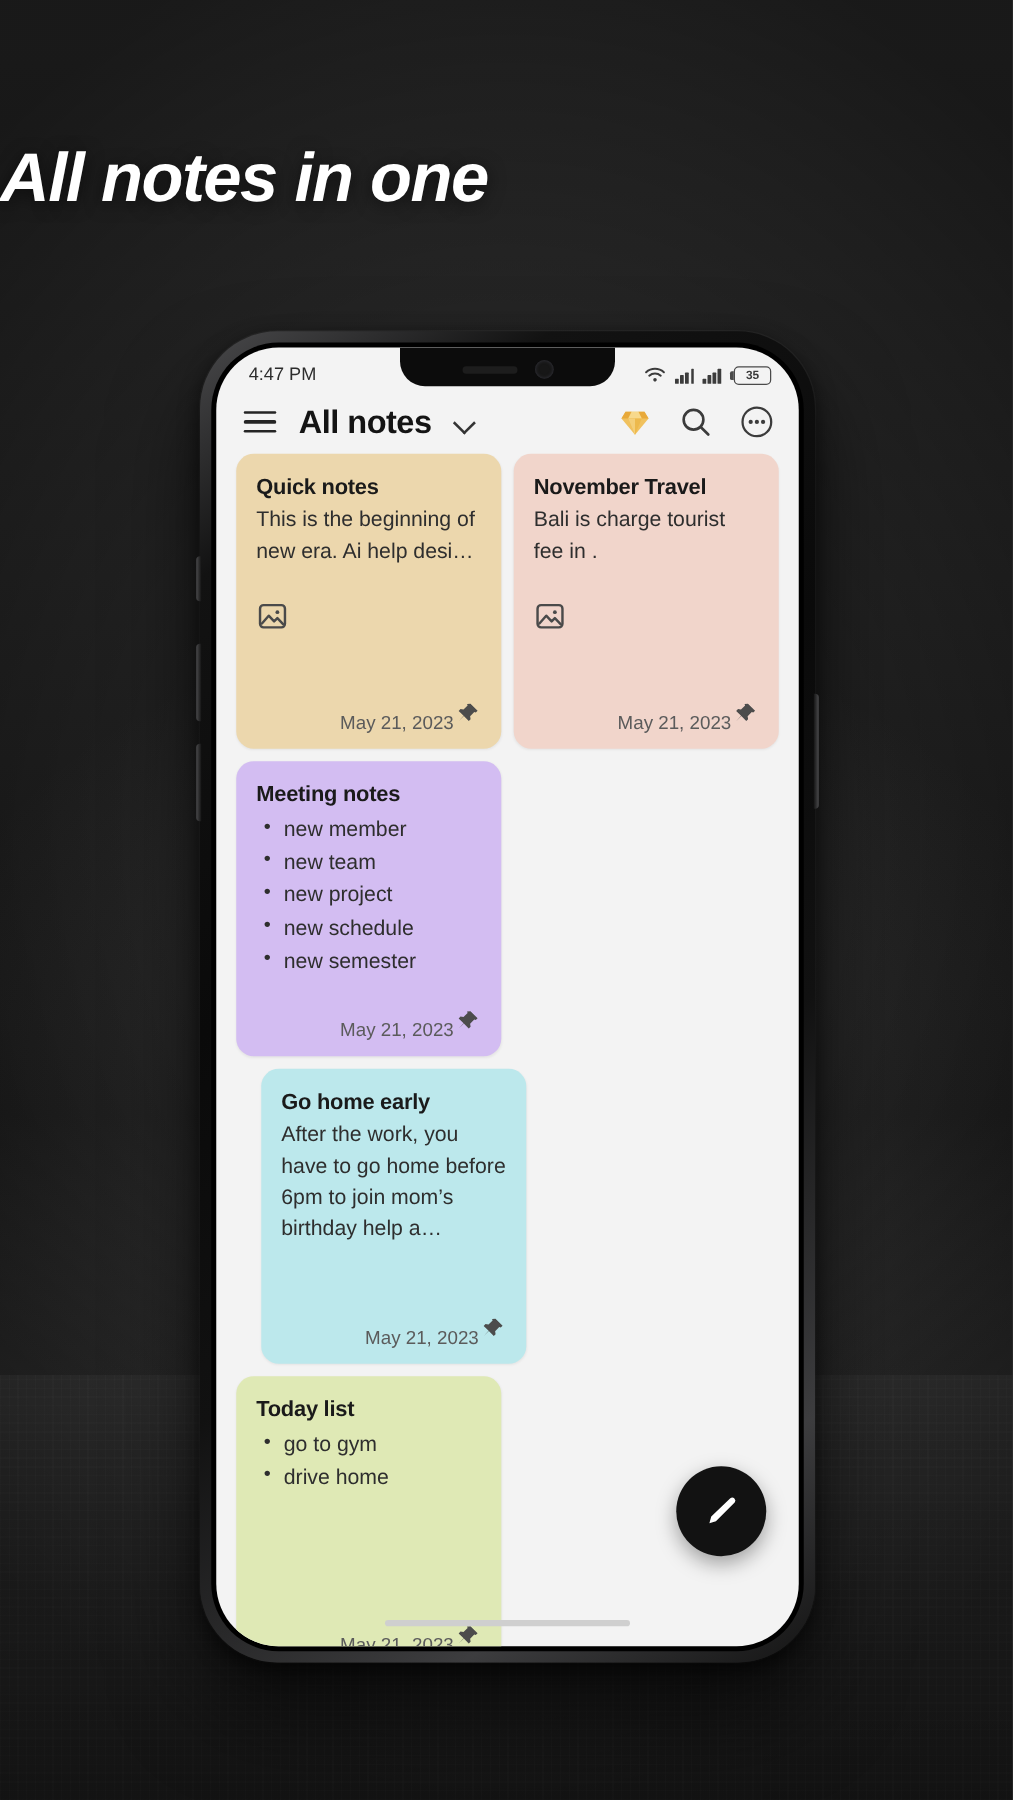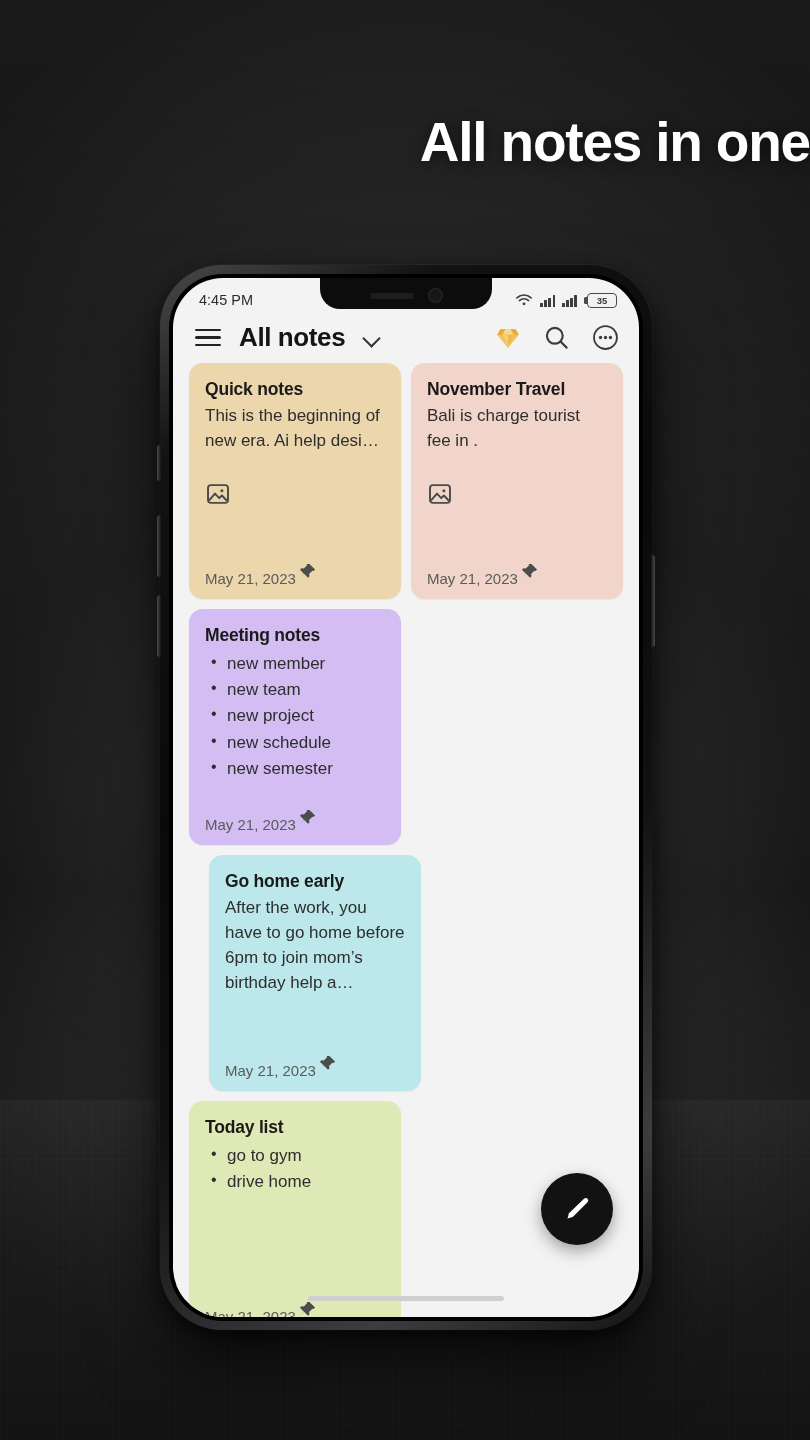--- a/index.html
+++ b/index.html
@@ -27,27 +27,28 @@
       linear-gradient(180deg,#3a3a3a 0%, #323232 30%, #2a2a2a 70%, #222 100%);
     opacity:.9;
   }
   .bg-vignette {
     position:absolute; inset:0;
     background:radial-gradient(ellipse 620px 760px at 50% 680px, rgba(0,0,0,0) 40%, rgba(0,0,0,0.45) 100%);
   }
 
   
   .headline {
-    position:absolute; top:110px; left:0; right:0;
-    text-align:right;
+    position:absolute; top:110px; left:0; right:10px;
+    text-align:left;
     color:#ffffff;
     font-size:55px;
     font-weight:bold;
     letter-spacing:-1.2px;
     text-shadow:0 2px 14px rgba(0,0,0,0.55);
+    font-style:italic;
   }
 
   
   .phone {
     position:absolute;
     left:160px; top:265px;
     width:492px; height:1065px;
     border-radius:62px;
     background:linear-gradient(145deg,#4a4a4c 0%,#121212 14%,#0a0a0a 40%,#111 62%,#3d3d3f 86%,#141414 100%);
     padding:9px;
@@ -168,21 +169,21 @@
   .note-list { list-style:none; margin-top:1px; }
   .note-list li {
     font-size:17px; color:#2e2e2e; line-height:1.54;
     padding-left:22px; position:relative;
   }
   .note-list li:before {
     content:"\2022"; position:absolute; left:6px; top:-1px; font-size:16px;
   }
   .note-footer {
     margin-top:auto; padding-top:10px;
-    display:flex; align-items:flex-end; justify-content:flex-start;
+    display:flex; align-items:flex-end; justify-content:flex-end;
   }
   .note-date { font-size:15px; color:#5b5b5b; }
   .note-img-icon { margin-top:auto; margin-bottom:12px; }
 
   
   .fab {
     position:absolute; right:26px; bottom:72px;
     width:72px; height:72px; border-radius:50%;
     background:#121212;
     display:flex; align-items:center; justify-content:center;
@@ -211,21 +212,21 @@
 
   <div class="phone-inner">
     <div class="screen">
 
       <div class="notch">
         <div class="speaker"></div>
         <div class="camera"></div>
       </div>
 
       <div class="statusbar">
-        <div>4:45 PM</div>
+        <div>4:47 PM</div>
         <div class="status-right">
           <span class="icon-btn">
             <svg width="18" height="14" viewBox="0 0 20 15">
               <path d="M10 13.4a1.6 1.6 0 1 0 0-3.2 1.6 1.6 0 0 0 0 3.2z" fill="#3c3c3c"></path>
               <path d="M4.9 8.1a7.6 7.6 0 0 1 10.2 0" stroke="#3c3c3c" stroke-width="1.8" fill="none" stroke-linecap="round"></path>
               <path d="M2.1 5.1a11.6 11.6 0 0 1 15.8 0" stroke="#3c3c3c" stroke-width="1.8" fill="none" stroke-linecap="round"></path>
             </svg>
           </span>
           <span class="sig">
               <i></i>

